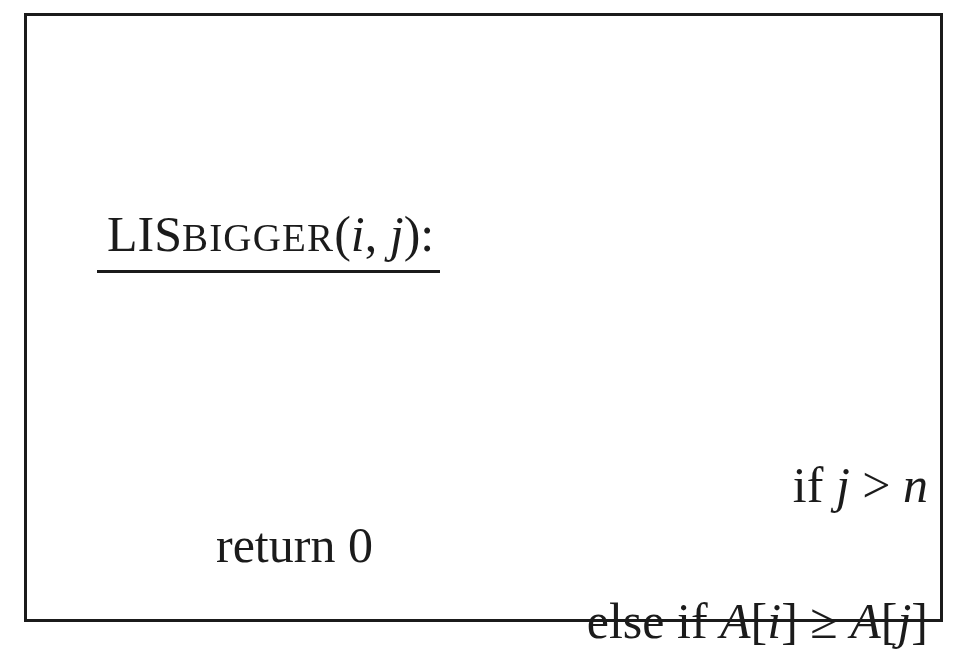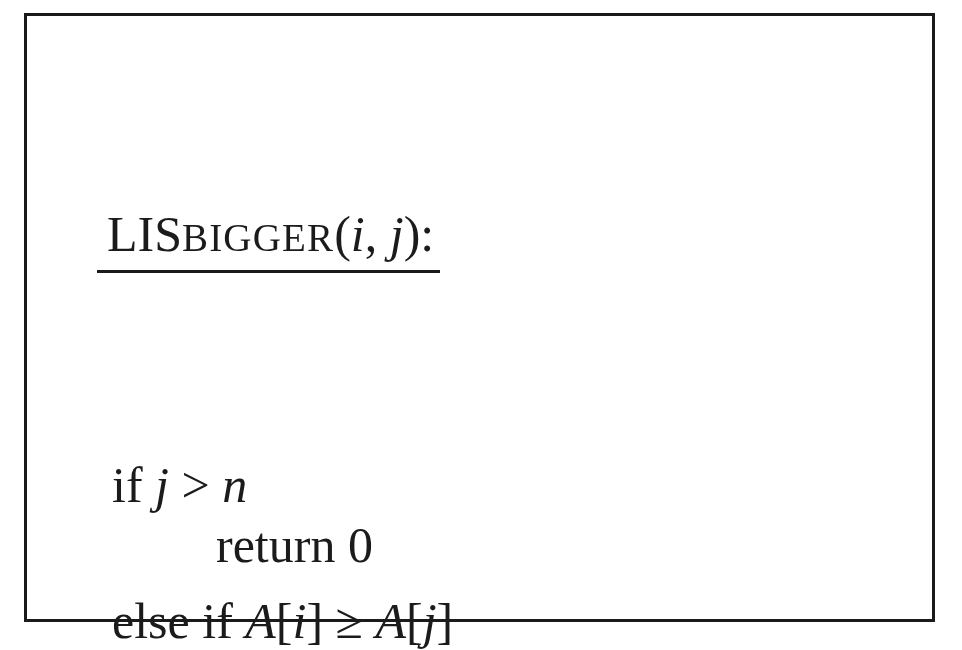--- a/index.html
+++ b/index.html
@@ -15,38 +15,38 @@
     color: var(--ink, #1b1b1b);
     font-family: "Liberation Serif", "DejaVu Serif", serif;
   }
   .codebox {
     position: absolute;
     left: 24px;
     top: 13px;
     width: 871px;
     height: 595px;
     border: 3px solid var(--ink, #1b1b1b);
-    padding: 5px 4px 3px 30px;
+    padding: 5px 12px 3px 30px;
     font-size: 50px;
     line-height: 60px;
     white-space: pre;
   }
   .title-line {
     line-height: 62px;
   }
   .title-underline {
     display: inline-block;
     border-bottom: 3px solid var(--ink, #1b1b1b);
     padding: 0 6px 1px 10px;
     margin-left: -10px;
   }
   .code-line {
     white-space: pre;
   }
-  .indent-1 { padding-left: 55px; }
+  .indent-1 { padding-left: 55px; text-align: right; }
   .indent-2 { padding-left: 159px; font-family: Liberation Serif, serif; }
   .tok-r  { font-style: normal; }
   .tok-i  { font-style: italic; }
   .tok-c  { font-style: normal; }
   .tok-sc {
     font-style: normal;
     font-size: 0.78em;
     letter-spacing: 0.03em;
   }
 </style>

